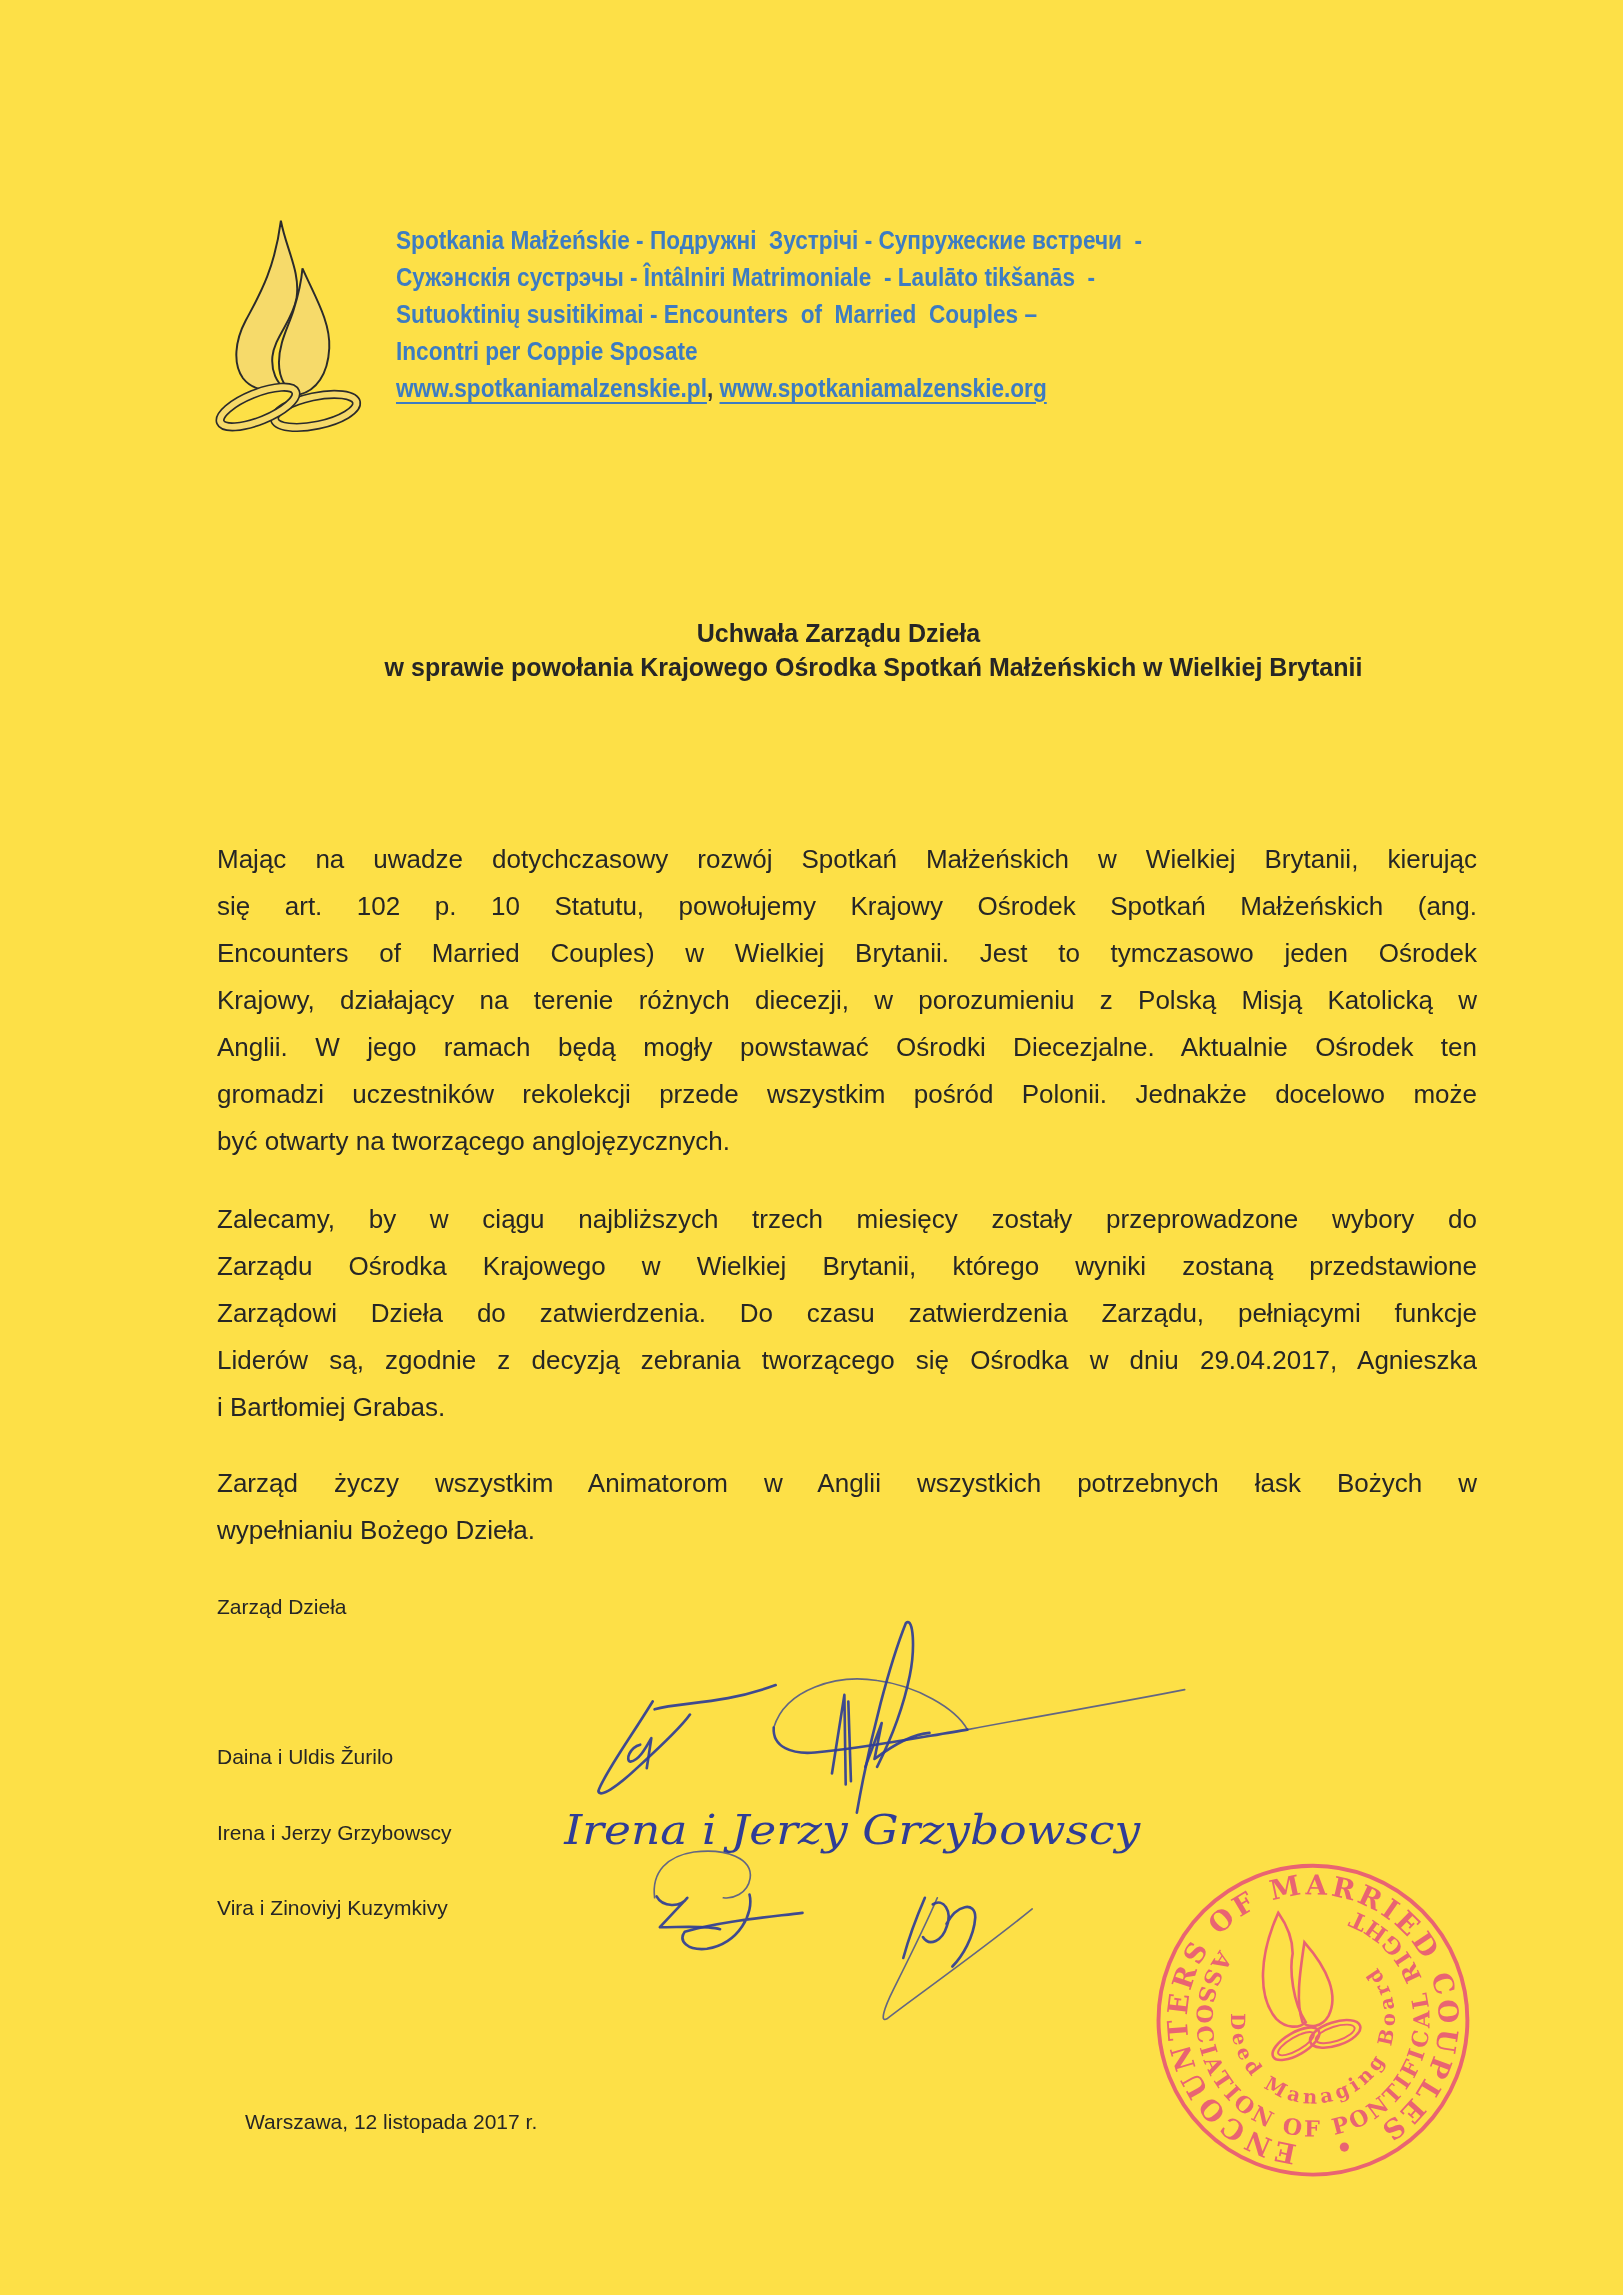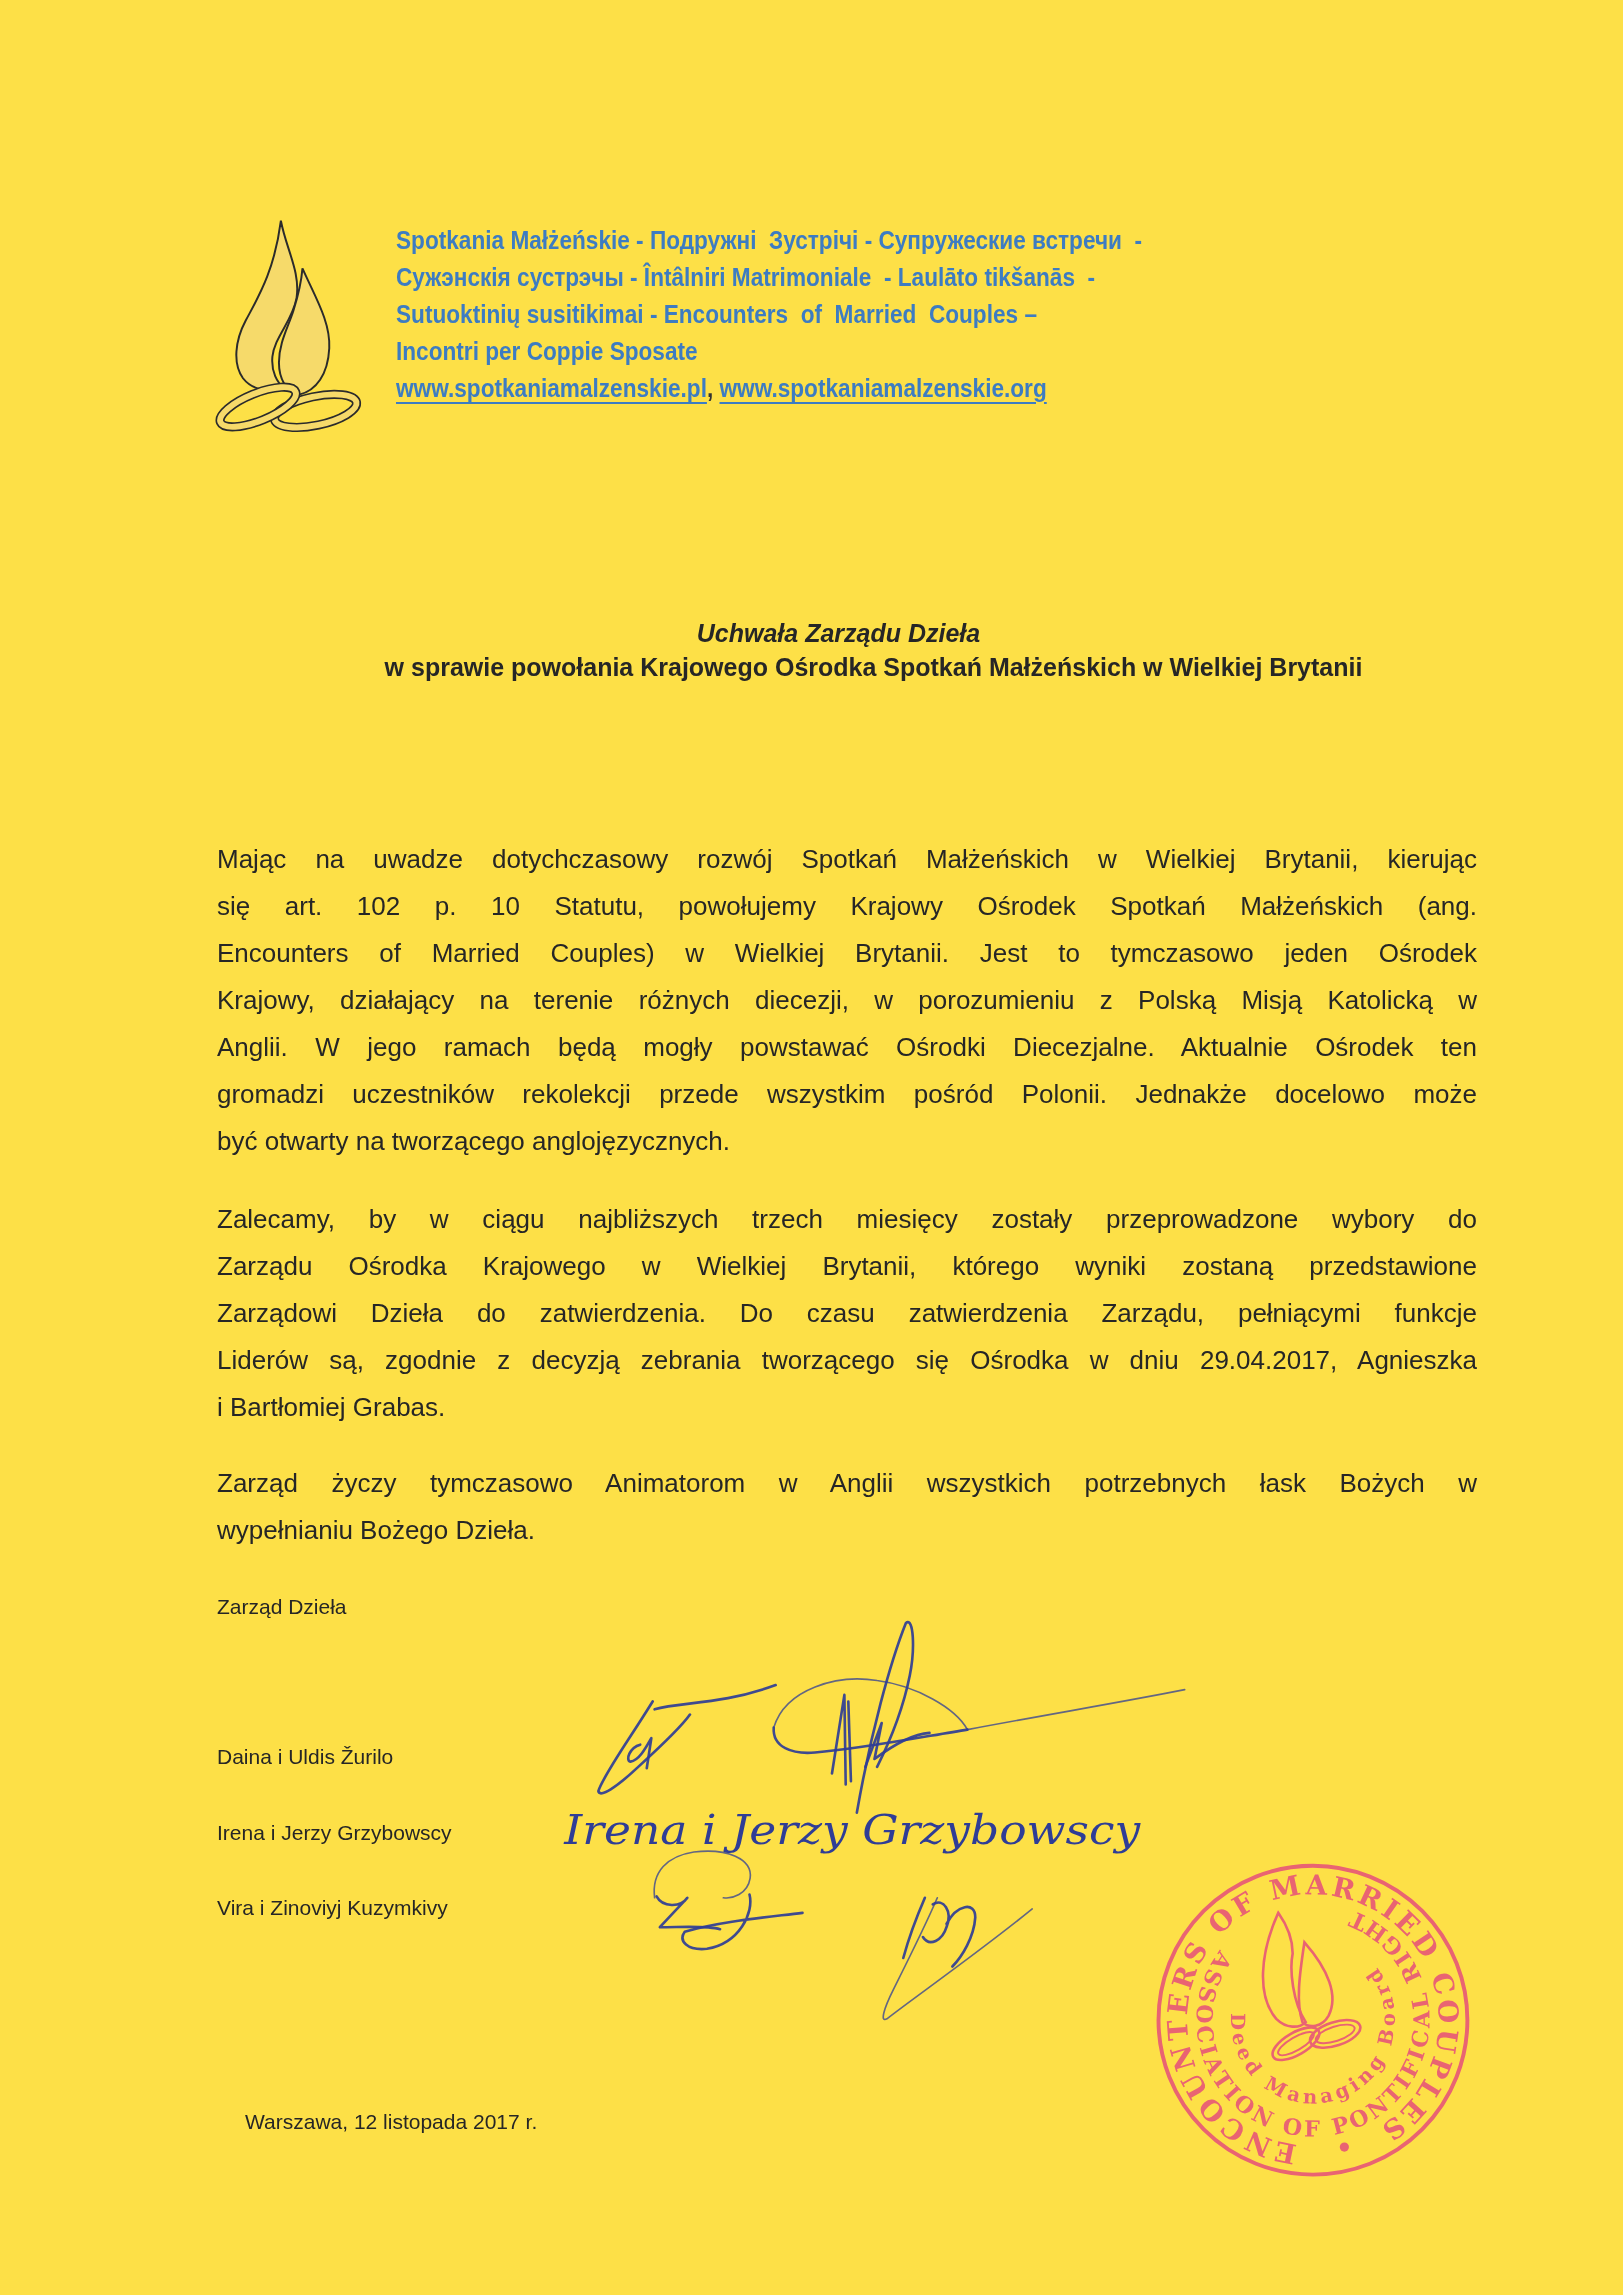--- a/index.html
+++ b/index.html
@@ -19,21 +19,21 @@
     position:absolute;left:396px;top:222px;color:var(--accent);
     font-family:"Liberation Sans", sans-serif;font-weight:bold;font-size:26px;
   }
   .hline{height:37px;line-height:37px;white-space:pre;transform:scaleX(0.87);transform-origin:left center;}
   .hlink{color:var(--accent);text-decoration:underline;text-decoration-thickness:2px;text-underline-offset:4.6px;cursor:pointer;}
   .sep{color:#333333;}
   .title-line{
     position:absolute;font-family:"Liberation Sans", sans-serif;font-weight:bold;
     font-size:25px;line-height:33px;text-align:center;white-space:nowrap;color:var(--text);
   }
-  #title-1{left:511px;width:655px;top:617px;font-style:italic;}
+  #title-1{left:511px;width:655px;top:617px;}
   #title-2{left:219px;width:1309px;top:651px;}
   .para{position:absolute;left:217px;width:1260px;font-size:26px;color:var(--text);}
   .bl{height:47px;line-height:47px;}
   .j{text-align:justify;text-align-last:justify;}
   .l{text-align:left;}
   .single{position:absolute;left:217px;font-size:21px;line-height:47px;height:47px;white-space:nowrap;color:var(--text);}
   .overlay{position:absolute;left:0;top:0;width:1624px;height:2295px;pointer-events:none;}
   .ink{fill:none;stroke:var(--ink);stroke-width:4;stroke-linecap:round;stroke-linejoin:round;opacity:0.92;}
   .ink-thin{fill:none;stroke:var(--ink);stroke-width:2.5;stroke-linecap:round;opacity:0.75;}
   .ink-text{fill:var(--ink);font-family:"DejaVu Serif", serif;font-style:italic;font-size:62px;}
@@ -83,21 +83,21 @@
 
   <div class="para" style="top:1196px;">
     <div class="bl j">Zalecamy, by w ciągu najbliższych trzech miesięcy zostały przeprowadzone wybory do</div>
     <div class="bl j">Zarządu Ośrodka Krajowego w Wielkiej Brytanii, którego wyniki zostaną przedstawione</div>
     <div class="bl j">Zarządowi Dzieła do zatwierdzenia. Do czasu zatwierdzenia Zarządu, pełniącymi funkcje</div>
     <div class="bl j">Liderów są, zgodnie z decyzją zebrania tworzącego się Ośrodka w dniu 29.04.2017, Agnieszka</div>
     <div class="bl l">i Bartłomiej Grabas.</div>
   </div>
 
   <div class="para" style="top:1460px;">
-    <div class="bl j">Zarząd życzy tymczasowo Animatorom w Anglii wszystkich potrzebnych łask Bożych w</div>
+    <div class="bl j">Zarząd życzy wszystkim Animatorom w Anglii wszystkich potrzebnych łask Bożych w</div>
     <div class="bl l">wypełnianiu Bożego Dzieła.</div>
   </div>
 
   <div class="single" style="top:1583px;">Zarząd Dzieła</div>
   <div class="single" style="top:1733px;">Daina i Uldis Žurilo</div>
   <div class="single" style="top:1809px;">Irena i Jerzy Grzybowscy</div>
   <div class="single" style="top:1884px;">Vira i Zinoviyj Kuzymkivy</div>
 
   <div class="single" style="top:2098px;margin-left:28px;">Warszawa, 12 listopada 2017 r.</div>
 

